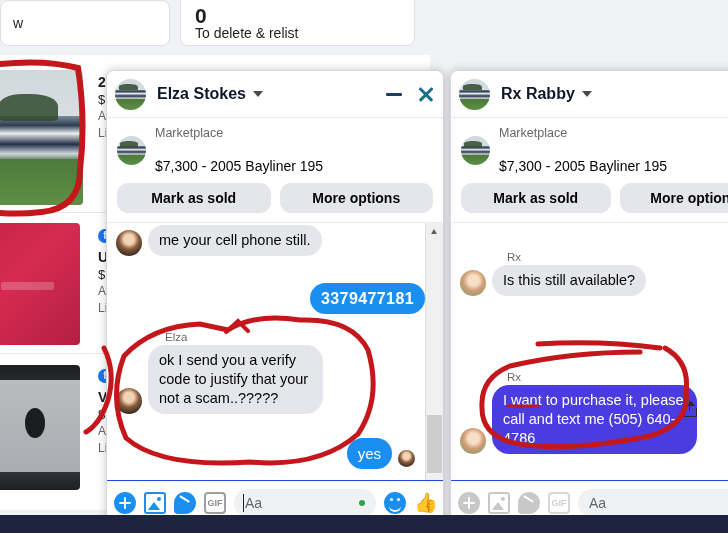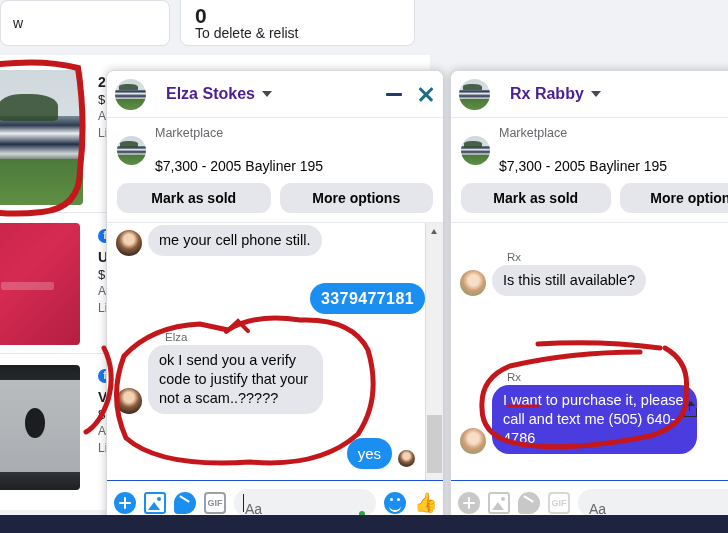--- a/index.html
+++ b/index.html
@@ -65,21 +65,21 @@
     border:1px solid #d4d7db;border-radius:8px 8px 0 0;
     box-shadow:0 0 10px rgba(0,0,0,.22);
     box-sizing:border-box;overflow:hidden;
   }
   .chat-head{
     position:relative;height:47px;border-bottom:1px solid #e9ebee;
     display:flex;align-items:center;padding:0 8px;box-sizing:border-box;background:#fff;
   }
   .av{border-radius:50%;overflow:hidden;position:relative;flex:none;background:#b9bfc4;}
   .head-name{
-    font-size:16px;font-weight:bold;color:#4c1d95;margin-left:20px;white-space:nowrap;
+    font-size:16px;font-weight:bold;color:#0f172a;margin-left:11px;white-space:nowrap;
   }
   .chev{
     margin-left:7px;width:0;height:0;border-left:5px solid transparent;
     border-right:5px solid transparent;border-top:6px solid #444a52;flex:none;
   }
   .win-btns{position:absolute;right:8px;top:0;height:47px;display:flex;align-items:center;gap:14px;}
   .win-min{width:16px;height:3px;background:#1c3d69;border-radius:1px;}
   .win-x{position:relative;width:19px;height:19px;}
   .win-x:before,.win-x:after{
     content:"";position:absolute;left:1px;top:8px;width:18px;height:2.6px;background:#1a6f86;border-radius:1px;
@@ -148,21 +148,21 @@
   .ic-emo:before{
     content:"";position:absolute;left:5px;top:12px;width:12px;height:6px;
     border-bottom:2.4px solid #fff;border-radius:0 0 9px 9px;
   }
   .ic-emo:after{
     content:"";position:absolute;left:6px;top:6px;width:3px;height:3px;border-radius:50%;
     background:#fff;box-shadow:7px 0 0 #fff;
   }
   .ic-like{color:#1b8ef2;font-size:19px;line-height:22px;text-align:center;}
   .input-pill{
-    flex:1;height:28px;background:#eff1f3;border-radius:15px;display:flex;align-items:flex-end;
+    flex:1;height:28px;background:#eff1f3;border-radius:15px;display:flex;align-items:center;
     padding:0 11px;box-sizing:border-box;position:relative;min-width:0;
   }
   .input-ph{font-size:14px;color:#65676b;}
   .caret{position:absolute;left:9px;top:5px;width:1px;height:18px;background:#222;}
   .grn{width:6px;height:6px;border-radius:50%;background:#31a24c;margin-left:auto;}
   .dim{filter:grayscale(1) opacity(.42);}
 
   .share-ic{position:absolute;width:15px;height:16px;}
   .share-ic:before{
     content:"";position:absolute;left:0;bottom:0;width:13px;height:9px;

